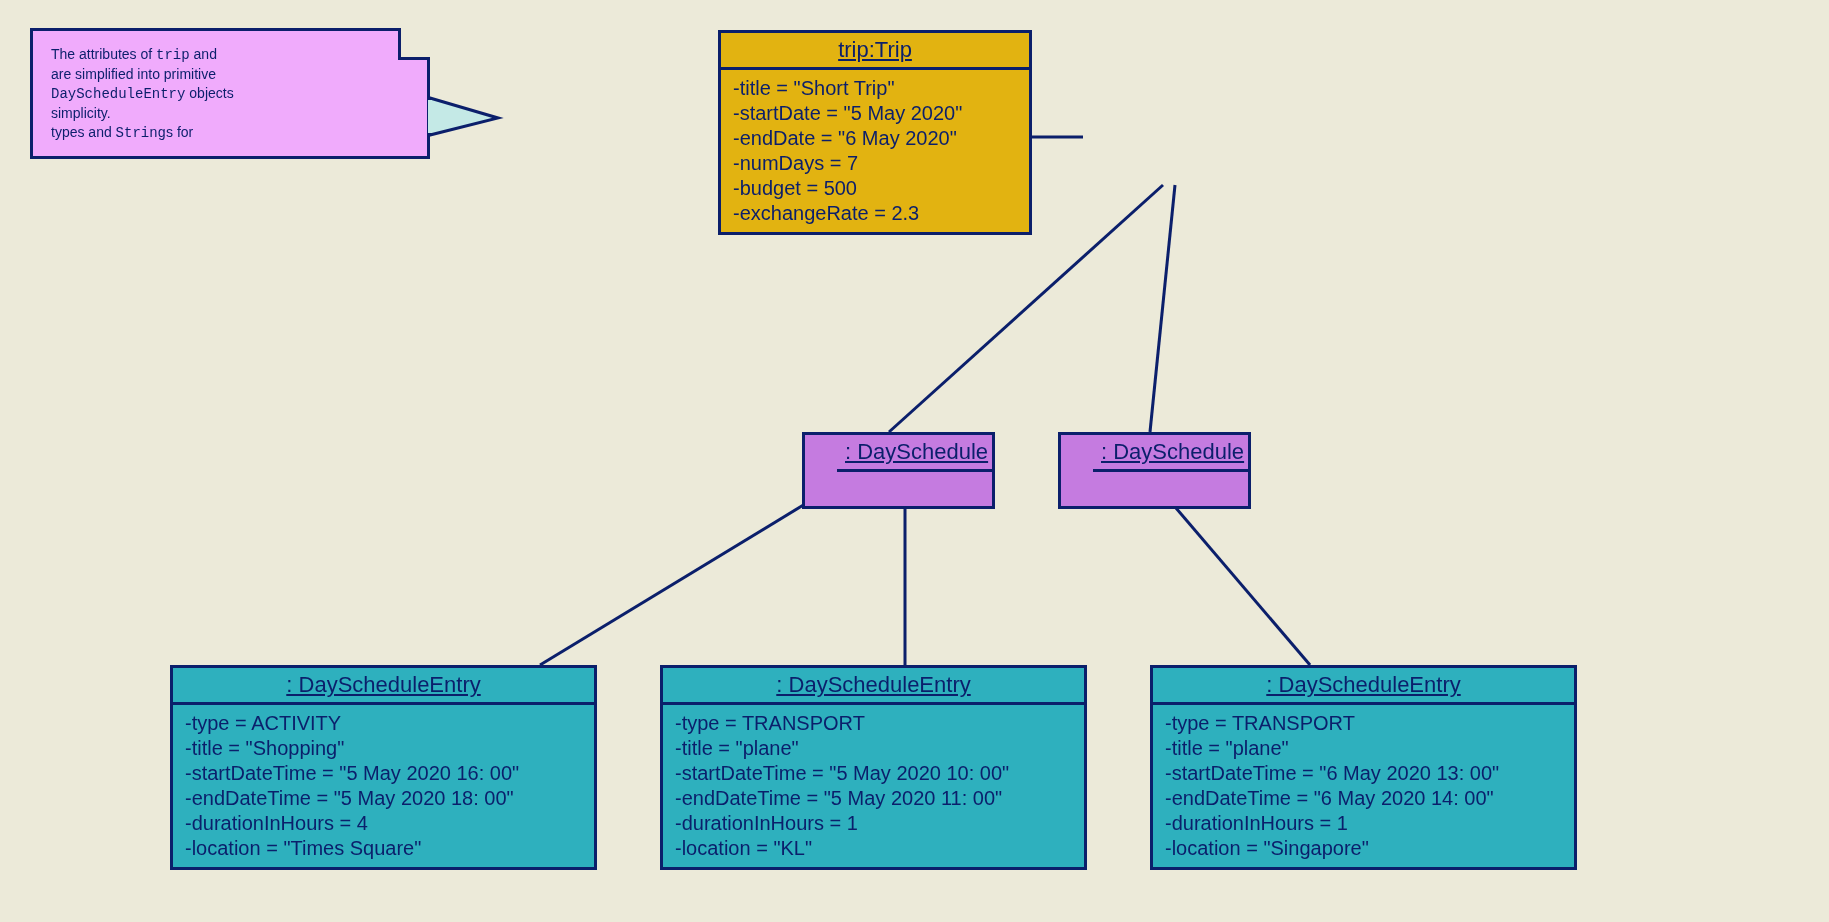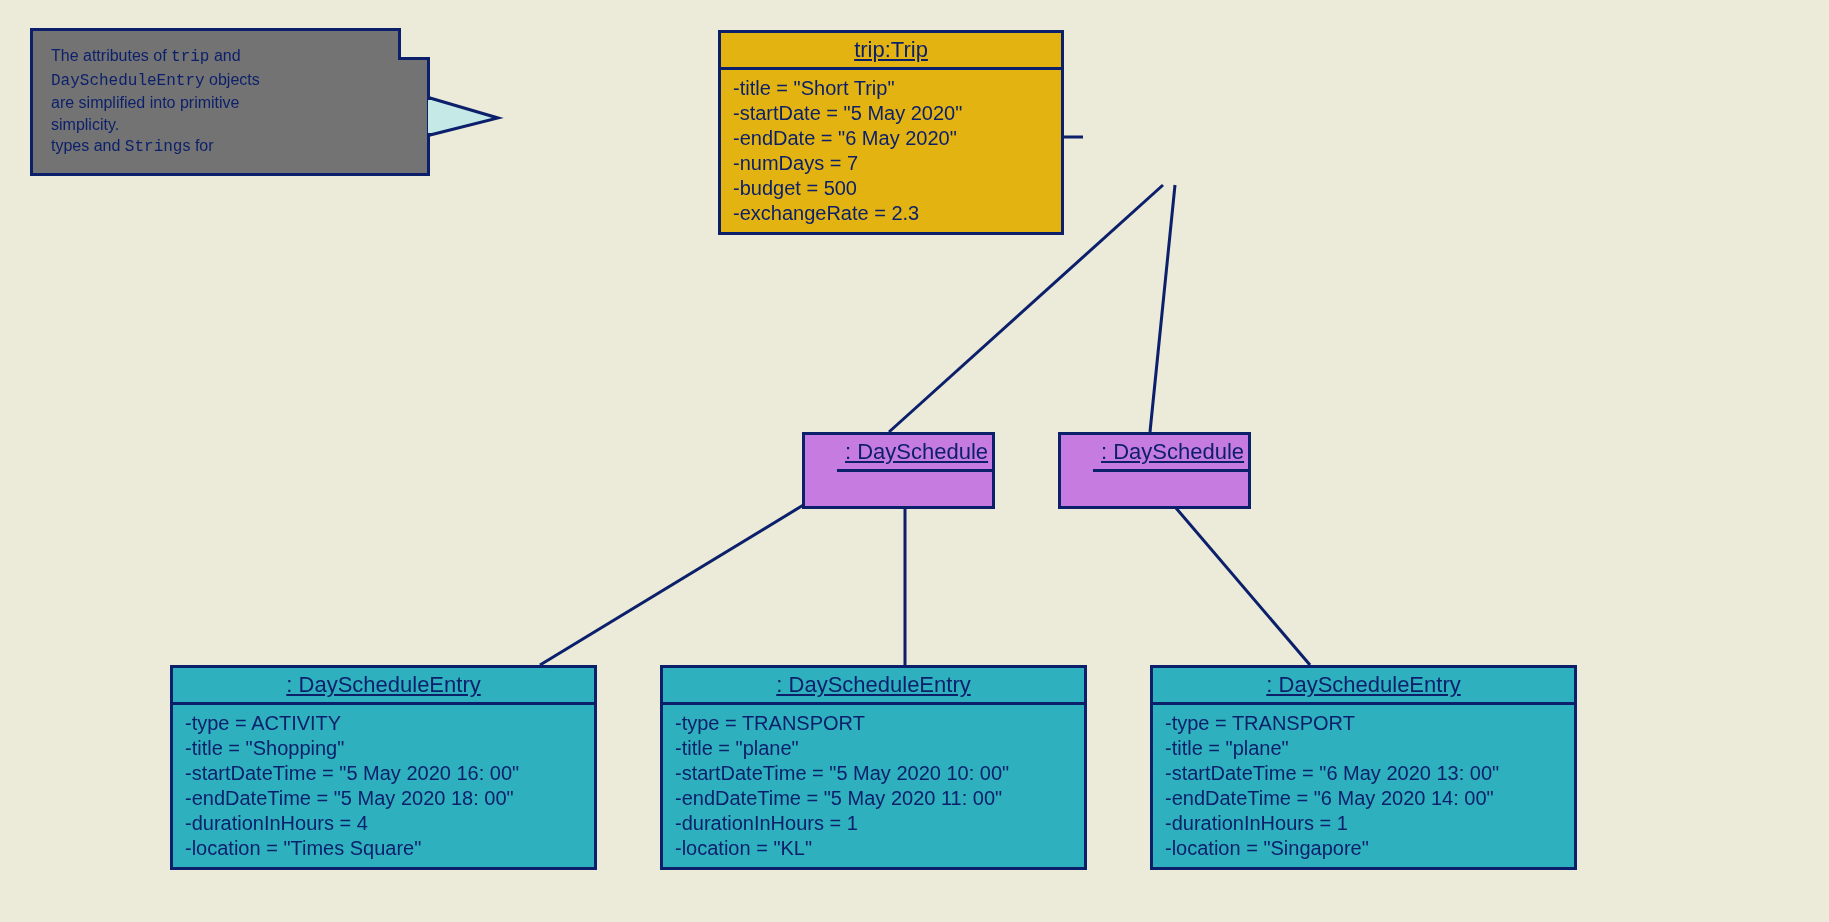--- a/index.html
+++ b/index.html
@@ -38,25 +38,25 @@
     padding: 6px 12px;
     font-size: 20px;
     line-height: 1.25;
   }
   .box.yellow { background: #e2b311; }
   .box.red    { background: #e36371; }
   .box.purple { background: #c57be0; padding-left: 32px; }
   .box.teal   { background: #2eb0be; }
   .note {
     position: absolute;
-    background: #737373;
+    background: #f0abfc;
     border: 3px solid #0b1f6b;
     box-sizing: border-box;
     padding: 14px 18px;
-    font-size: 16px;
+    font-size: 14px;
     line-height: 1.35;
   }
   
   .note::after {
     content: "";
     position: absolute;
     top: -3px;
     right: -3px;
     width: 32px;
     height: 32px;
@@ -89,37 +89,37 @@
 
     <line x1="905" y1="501" x2="905" y2="665" stroke="#0b1f6b" stroke-width="3"></line>
 
     <line x1="1170" y1="501" x2="1310" y2="665" stroke="#0b1f6b" stroke-width="3"></line>
   </svg>
 
   <div class="note" style="left:30px; top:28px; width:400px;">
     <div>
       <span>The attributes of </span><span class="mono">trip</span><span> and</span>
     </div>
+    <div>are simplified into primitive</div>
     <div>
       <span class="mono">DayScheduleEntry</span><span> objects</span>
     </div>
-    <div>are simplified into primitive</div>
     <div>simplicity.</div>
     <div>
       <span>types and </span><span class="mono">String</span><span>s for</span>
     </div>
   </div>
 
   <svg class="note-tail" style="left:428px; top:90px; width:80px; height:60px;">
     <polygon points="2,8 70,28 2,45" fill="#c4e9e6" stroke="#0b1f6b" stroke-width="3"></polygon>
 
     <rect x="0" y="10" width="4" height="33" fill="#c4e9e6"></rect>
   </svg>
 
-  <div class="box yellow" style="left:718px; top:30px; width:346px;">
+  <div class="box yellow" style="left:718px; top:30px; width:314px;">
     <div class="title">trip:Trip</div>
     <div class="body">
       <div>-title = "Short Trip"</div>
       <div>-startDate = "5 May 2020"</div>
       <div>-endDate = "6 May 2020"</div>
       <div>-numDays = 7</div>
       <div>-budget = 500</div>
       <div>-exchangeRate = 2.3</div>
     </div>
   </div>

